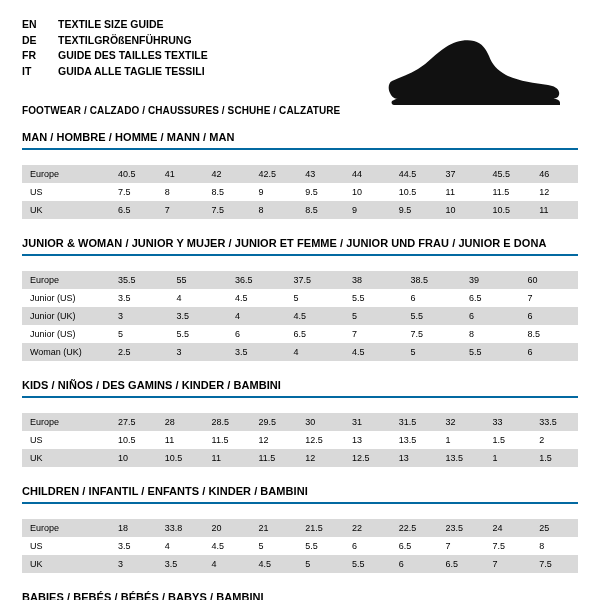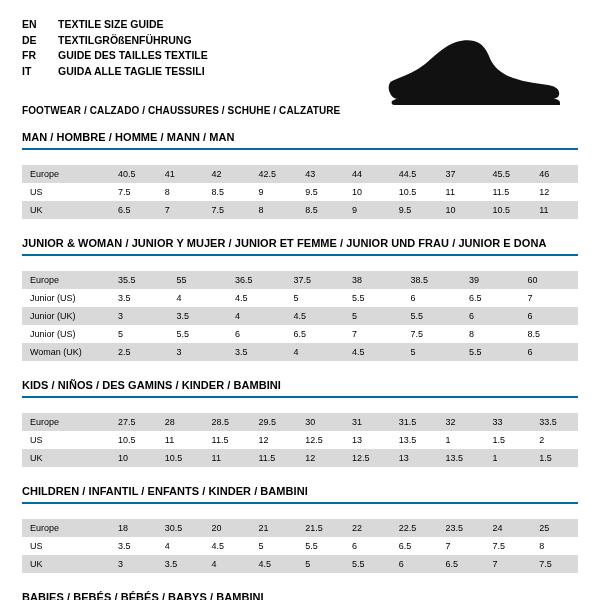--- a/index.html
+++ b/index.html
@@ -301,21 +301,21 @@
     <div class="group-head">CHILDREN / INFANTIL / ENFANTS / KINDER / BAMBINI</div>
     <table class="size">
       <colgroup>
           <col style="width:88px">
           <col span="10">
         </colgroup>
       <tbody>
         <tr class="shaded">
           <td class="rowlabel">Europe</td>
           <td>18</td>
-          <td>30.5</td>
+          <td>33.8</td>
           <td>20</td>
           <td>21</td>
           <td>21.5</td>
           <td>22</td>
           <td>22.5</td>
           <td>23.5</td>
           <td>24</td>
           <td>25</td>
         </tr>
         <tr>

